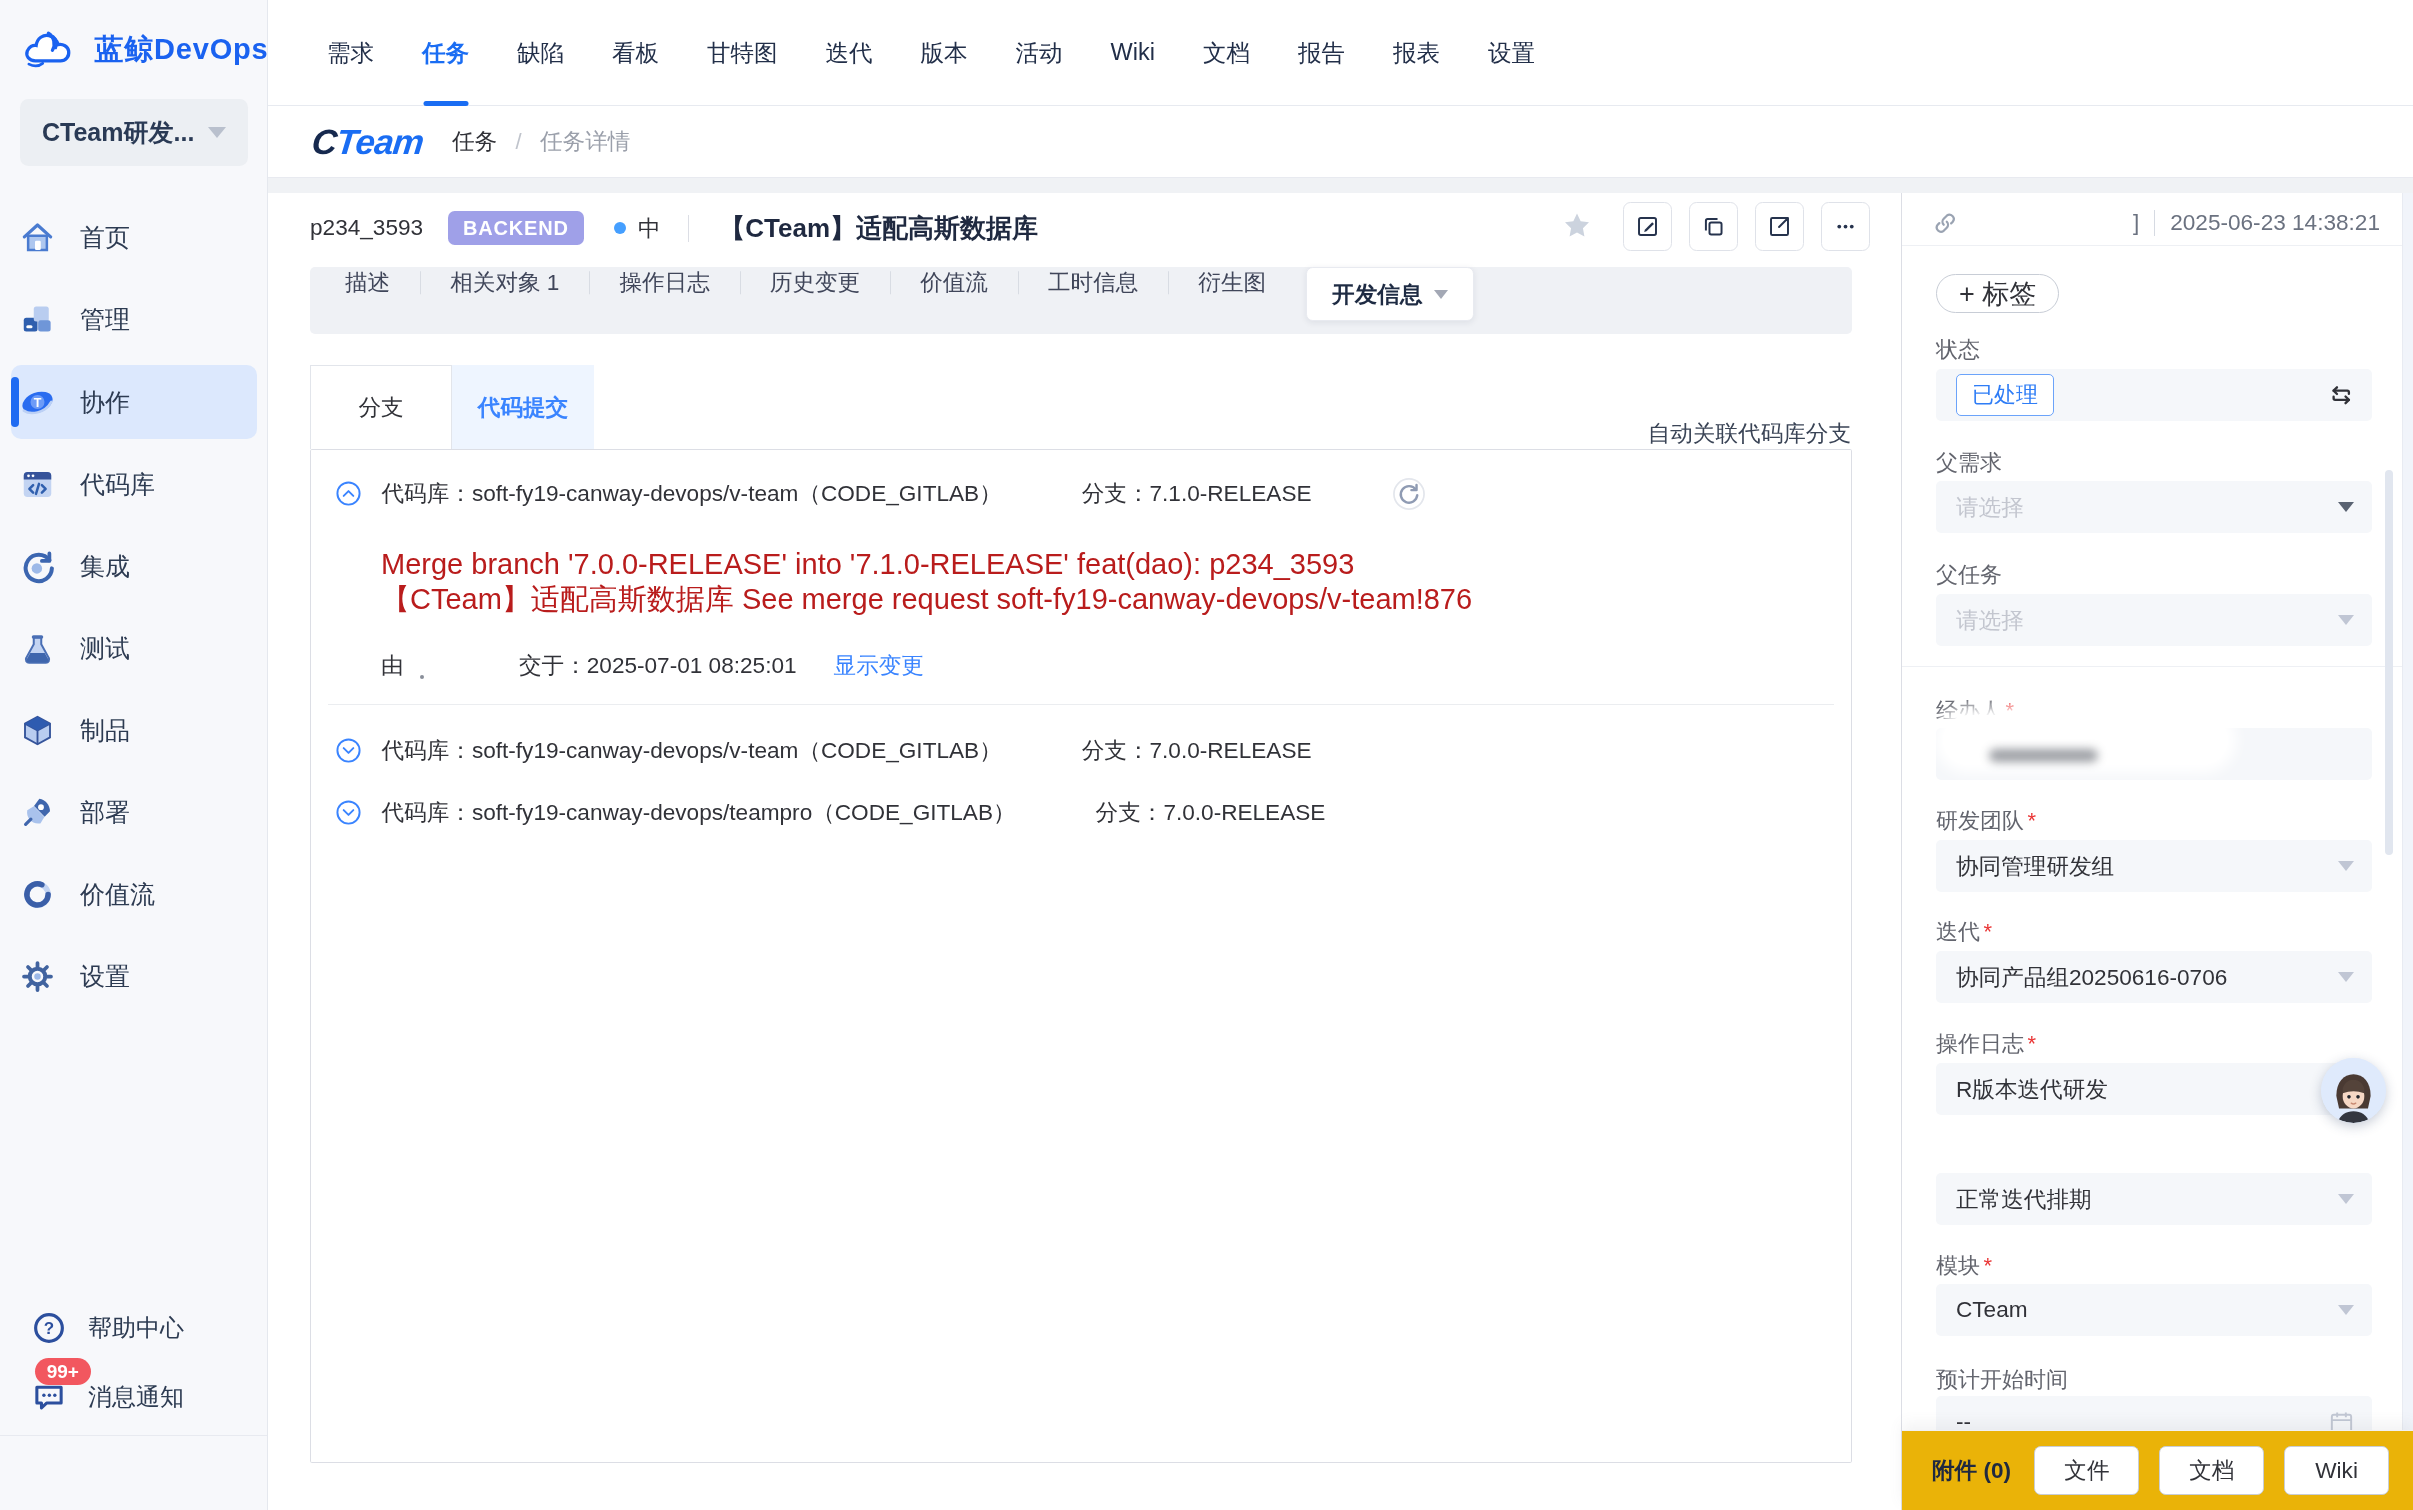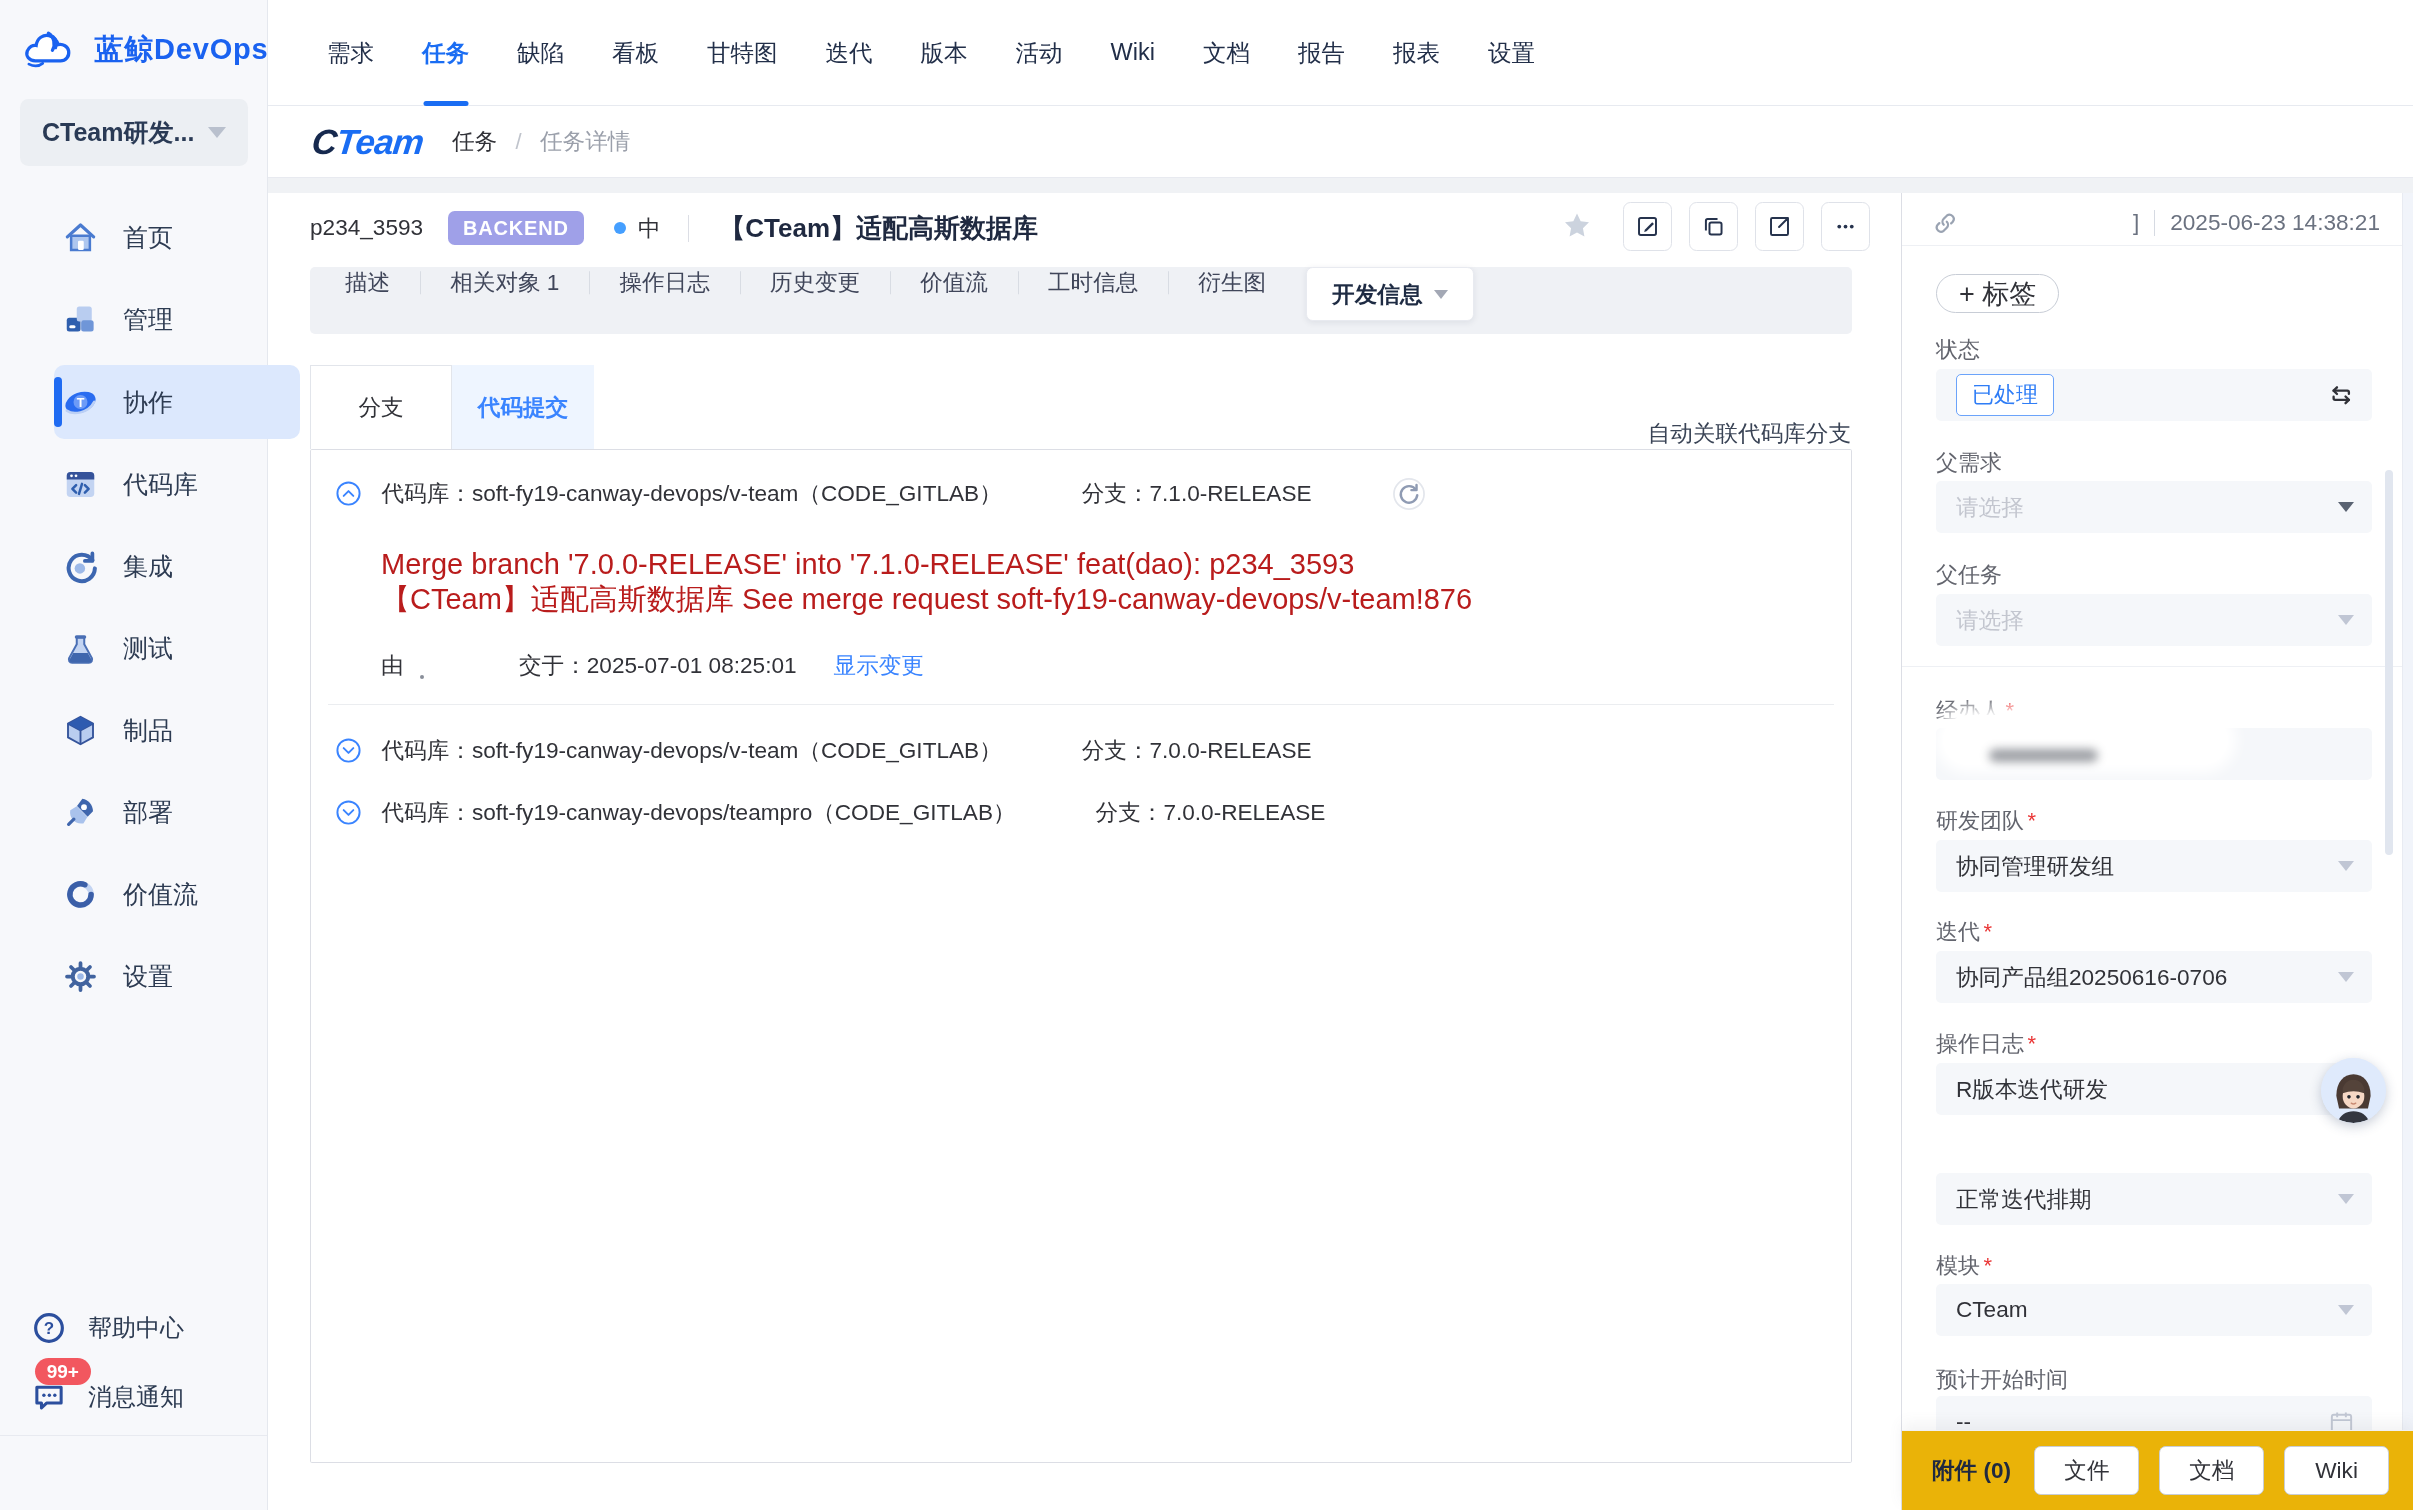--- a/index.html
+++ b/index.html
@@ -8,21 +8,21 @@
   #app { position:relative; width:2413px; height:1510px; background:#fff; }
 
   
   .sidebar { position:absolute; left:0; top:0; width:268px; height:1510px; background:#f7f8fb; border-right:0.8px solid #e5e8ee; z-index:5; }
   .logo-row { position:absolute; left:23.5px; top:27px; display:flex; align-items:center; gap:19px; }
   .logo-row svg { width:52px; height:45px; }
   .logo-text { font-size:29px; font-weight:800; color:#1a62f0; letter-spacing:0.8px; white-space:nowrap; }
   .proj-select { position:absolute; left:20px; top:99px; width:228px; height:67px; background:#eceff3; border-radius:8.4px; display:flex; align-items:center; padding:0 22px; cursor:pointer; }
   .proj-select .txt { font-size:25px; color:#2a3a55; font-weight:600; flex:1; white-space:nowrap; overflow:hidden; }
   .caret-down { width:0; height:0; border-left:9.2px solid transparent; border-right:9.2px solid transparent; border-top:11px solid #b9c0cd; }
-  .menu-item { position:absolute; left:0; width:268px; height:64px; display:flex; align-items:center; padding-left:20px; gap:25px; cursor:pointer;margin-left:43px; }
+  .menu-item { position:absolute; left:0; width:268px; height:64px; display:flex; align-items:center; padding-left:20px; gap:25px; cursor:pointer; }
   .menu-item .mi { width:35px; height:35px; flex:0 0 35px; }
   .menu-item .lbl { font-size:25px; color:#2d3b52; font-weight:500; }
   .menu-item.active { z-index:1; }
   .menu-item.active .hl { position:absolute; left:11px; right:11px; top:-5px; bottom:-5px; background:#dce8fd; border-radius:10px; z-index:-1; }
   .menu-item.active .bar { position:absolute; left:11px; top:6.7px; width:7.5px; height:50px; border-radius:4.2px; background:#1f6bf2; }
   .side-bottom { position:absolute; left:0; width:268px; height:47px; display:flex; align-items:center; padding-left:32px; gap:22px; cursor:pointer; }
   .side-bottom .bi { width:34px; height:34px; }
   .side-bottom .lbl { font-size:24px; color:#2d3b52; font-weight:500; }
   .badge-99 { position:absolute; left:35px; top:1358px; background:#f2575f; color:#fff; font-size:19px; font-weight:700; border-radius:17px; padding:2.5px 11.7px; z-index:3; }
   .side-divider { position:absolute; left:0; right:0; top:1435px; height:0.8px; background:#e8eaf0; }

